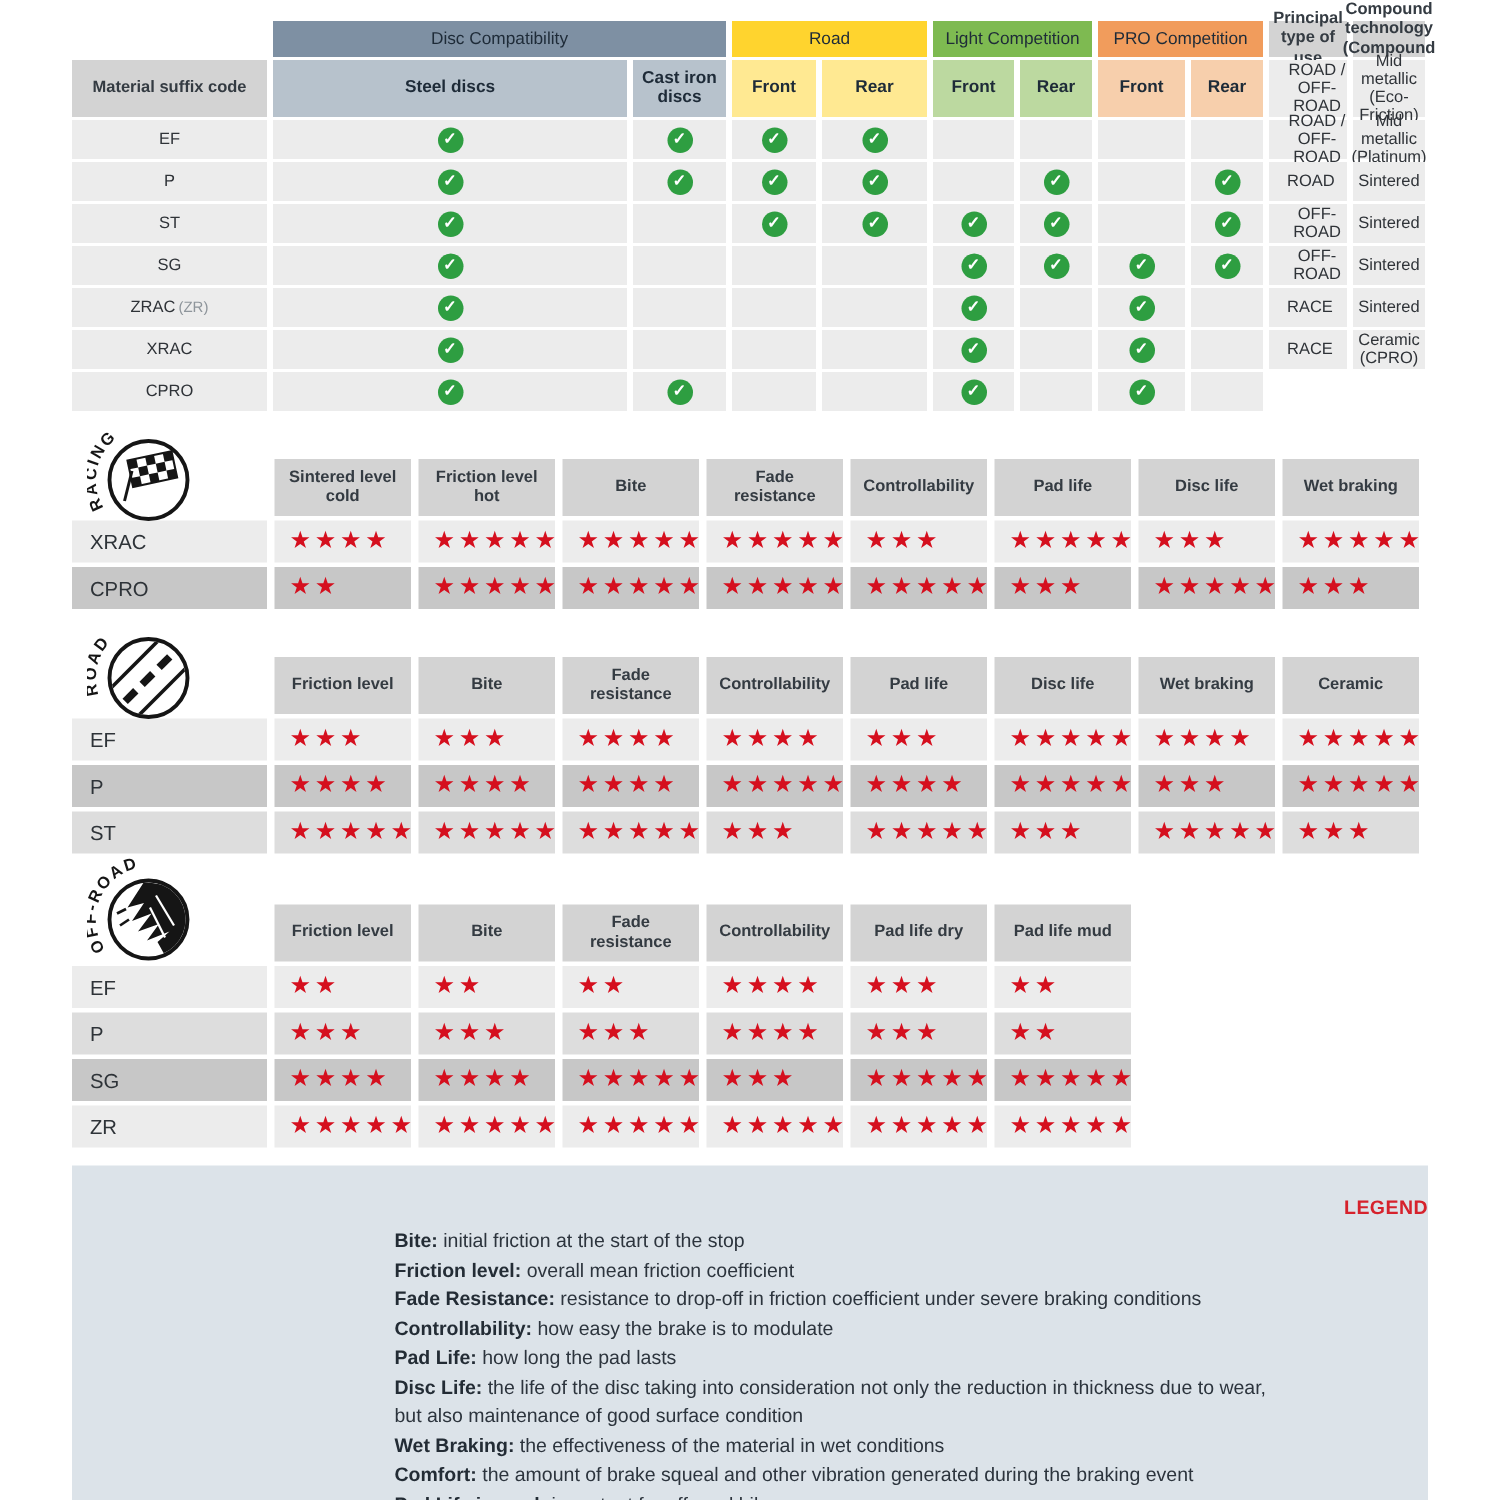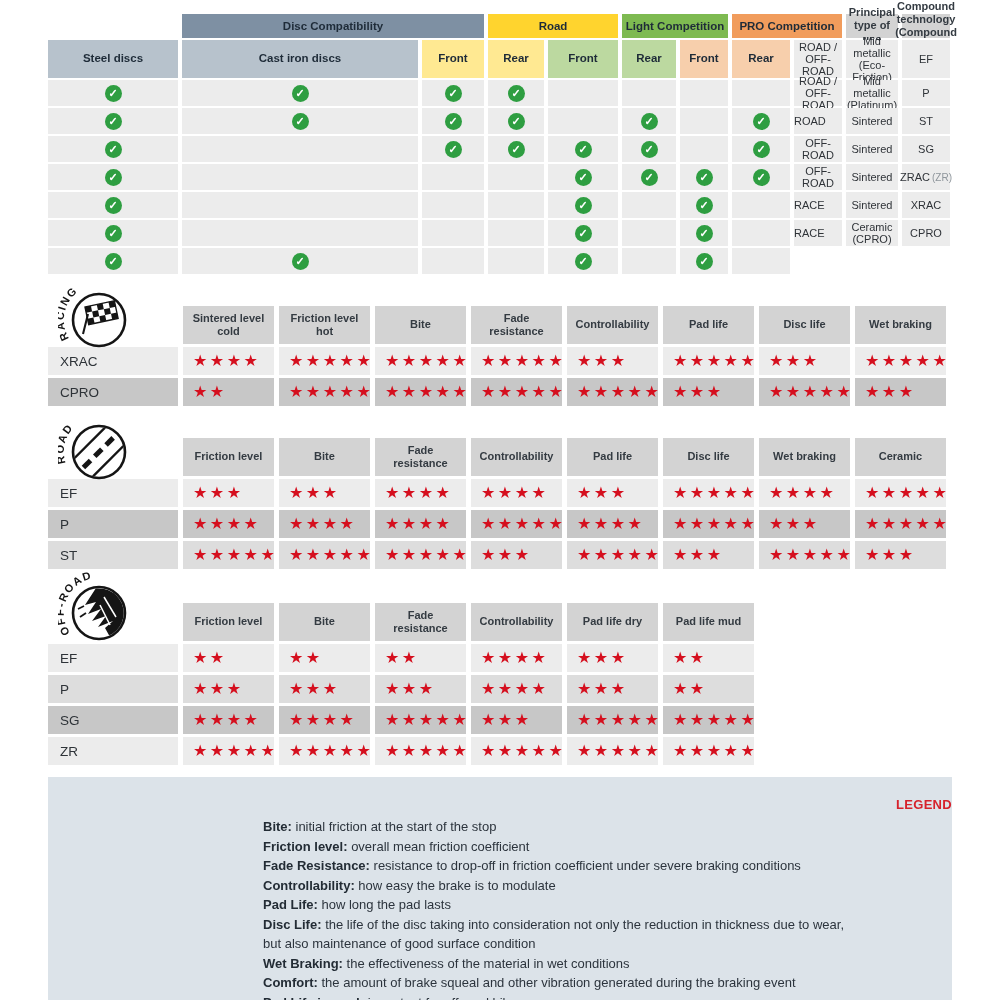--- a/index.html
+++ b/index.html
@@ -6,34 +6,34 @@
     font-family:"Liberation Sans",sans-serif;}
   .page{box-sizing:border-box;width:1000px;height:1000px;padding:14px 48px 0 48px;}
 
   
   .compat-grid{display:grid;width:902px;
     grid-template-columns:130px 236px 62px 56px 70px 54px 48px 58px 48px 52px 48px;
     grid-template-rows:24px 38px repeat(7,26px);
     column-gap:4px;row-gap:2px;}
   .compat-grid>div{display:flex;align-items:center;justify-content:center;text-align:center;}
   .spacer{background:transparent;}
-  .grp{grid-column:span 2;font-weight:bold;font-size:11.5px;color:var(--navy);}
+  .grp{grid-column:span 2;font-weight:normal;font-size:11.5px;color:var(--navy);}
   .grp-disc{background:var(--disc-header);}
   .grp-road{background:var(--road-header);}
   .grp-light{background:var(--light-header);}
   .grp-pro{background:var(--pro-header);}
   .sub{font-weight:bold;font-size:11.5px;color:var(--navy);line-height:1.15;padding:0 3px;}
   .sub-disc{background:var(--disc-sub);}
   .sub-road{background:var(--road-sub);}
   .sub-light{background:var(--light-sub);}
   .sub-pro{background:var(--pro-sub);}
   .hdr{background:var(--header-cell);font-weight:bold;font-size:11px;color:#343b42;line-height:1.2;}
   .hdr span{max-width:175px;}
   .val{background:var(--row-light);font-size:11px;color:#2f3338;}
-  .use{justify-content:flex-start !important;padding-left:0;text-align:left;}
+  .use{justify-content:flex-start !important;padding-left:12px;text-align:left;}
   .note{color:#8e959b;font-size:10px;margin-left:2px;}
   .check{width:17px;height:17px;border-radius:50%;background:var(--check-green);color:#fff;
     font-size:11px;font-weight:bold;display:flex;align-items:center;justify-content:center;line-height:1;}
 
   
   .rating-section{position:relative;}
   .sec-racing{margin-top:32px;}
   .sec-road{margin-top:32px;}
   .sec-offroad{margin-top:34px;}
   .rating-grid{display:grid;column-gap:5px;row-gap:3px;}
@@ -79,20 +79,23 @@
         </div>
         <div class="grp grp-pro">
           <span>PRO Competition</span>
         </div>
         <div class="hdr">
           <span>Principal type of use</span>
         </div>
         <div class="hdr">
           <span>Compound technology (Compound name)</span>
         </div>
+        <div class="hdr">
+          <span>Material suffix code</span>
+        </div>
         <div class="sub sub-disc">
           <span>Steel discs</span>
         </div>
         <div class="sub sub-disc">
           <span>Cast iron discs</span>
         </div>
         <div class="sub sub-road">
           <span>Front</span>
         </div>
         <div class="sub sub-road">

